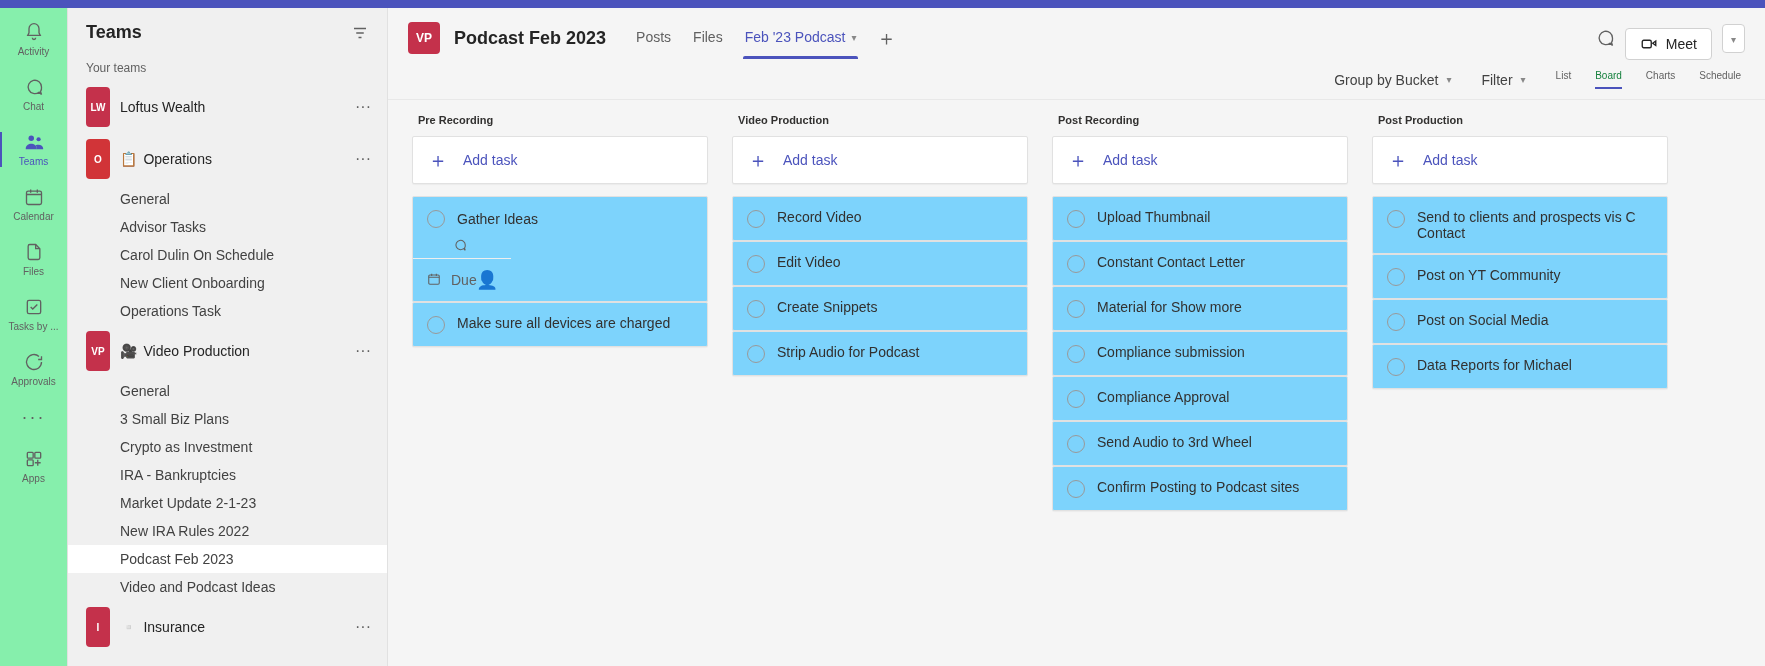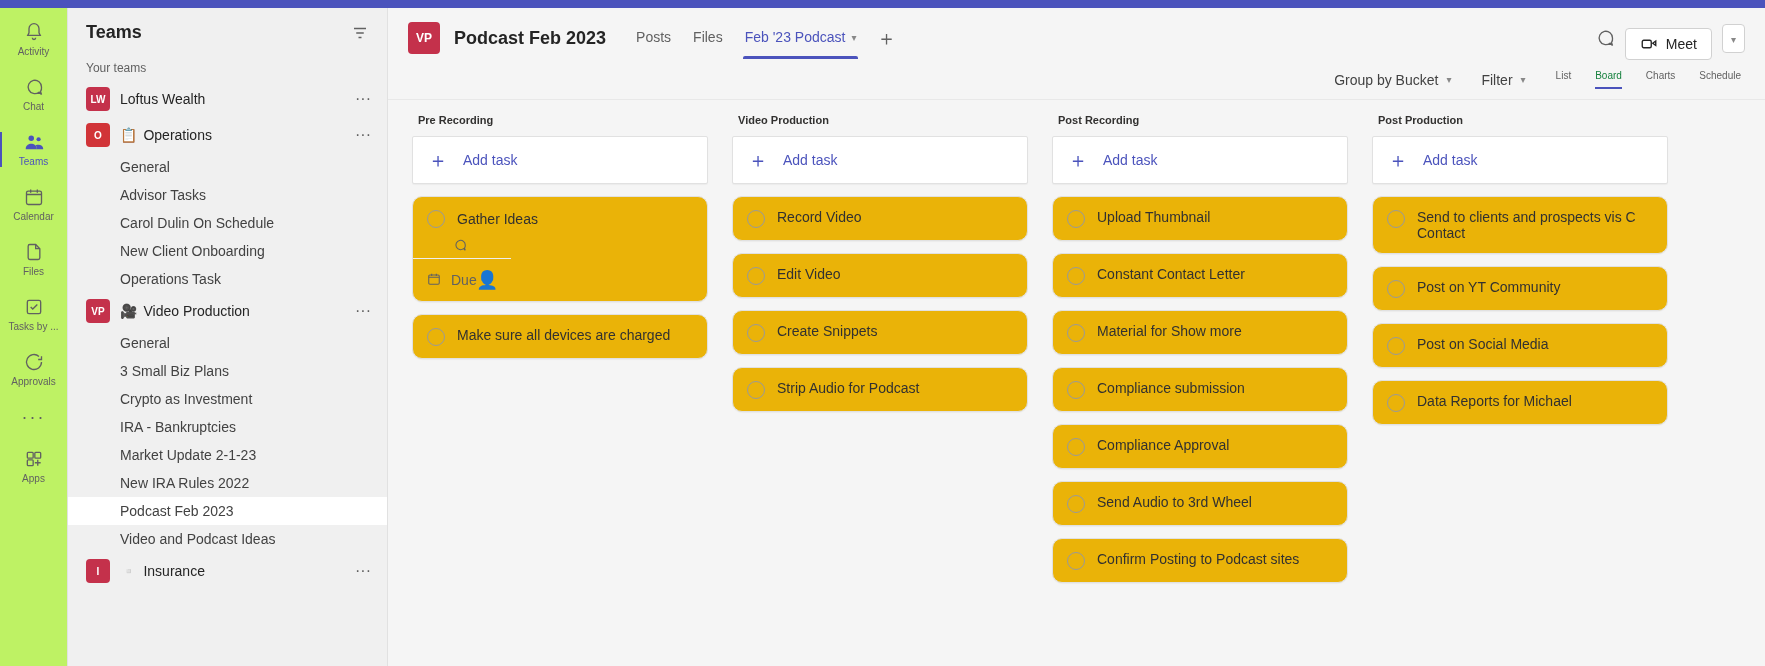--- a/index.html
+++ b/index.html
@@ -2,35 +2,35 @@
 <html><head>
 <meta charset="utf-8">
 <style>
   * { box-sizing: border-box; margin: 0; padding: 0; }
   body { font-family: "Segoe UI", -apple-system, sans-serif; font-size: 14px; color: #242424; background: #f5f5f5; overflow: hidden; }
   .app { display: flex; flex-direction: column; height: 100vh; }
   .topstrip { height: 8px; background: #4b53bc; width: 100%; }
   .body { display: flex; flex: 1; min-height: 0; }
 
   
-  .rail { width: 68px; background: #bef264; border-right: 1px solid #e1e1e1; display: flex; flex-direction: column; align-items: center; padding-top: 6px; gap: 4px; }
+  .rail { width: 68px; background: #86efac; border-right: 1px solid #e1e1e1; display: flex; flex-direction: column; align-items: center; padding-top: 6px; gap: 4px; }
   .rail-item { width: 100%; display: flex; flex-direction: column; align-items: center; justify-content: center; padding: 6px 0 8px; cursor: pointer; color: #616161; }
   .rail-item .ico { width: 24px; height: 24px; display:flex; align-items:center; justify-content:center; }
   .rail-item .lbl { font-size: 10px; margin-top: 2px; }
   .rail-item.active { color: #4b53bc; position: relative; }
   .rail-item.active::before { content:""; position:absolute; left:0; top:8px; bottom:8px; width:2px; background:#4b53bc; }
 
   
   .sidepanel { width: 320px; background: #f0f0f0; border-right: 1px solid #e1e1e1; display: flex; flex-direction: column; }
   .sp-header { display: flex; align-items: center; justify-content: space-between; padding: 14px 18px 10px; }
   .sp-title { font-size: 18px; font-weight: 700; }
   .sp-section { font-size: 12px; color: #616161; padding: 8px 18px 6px; }
   .team-row { display: flex; align-items: center; justify-content: space-between; padding: 6px 12px 6px 18px; cursor: pointer; }
   .team-left { display: flex; align-items: center; gap: 10px; }
-  .team-avatar { width: 24px; height: 24px; border-radius: 4px; display:flex; align-items:center; justify-content:center; font-size:10px; font-weight:600; color:#fff;text-align:center; }
+  .team-avatar { width: 24px; height: 40px; border-radius: 4px; display:flex; align-items:center; justify-content:center; font-size:10px; font-weight:600; color:#fff;text-align:center; }
   .av-red { background:#c4314b; }
   .av-ored { background:#d13438; }
   .team-name { font-size: 14px; color:#242424; display:flex; align-items:center; gap:6px;}
   .channel { padding: 6px 18px 6px 52px; font-size: 14px; color:#424242; cursor:pointer; }
   .channel.active { background:#fff; font-weight:400; }
   .more-dots { color:#616161; padding:0 4px; font-size:16px; line-height:1;}
   .filter-ico { color:#616161; }
 
   
   .main { flex:1; display:flex; flex-direction:column; min-width:0; }
@@ -54,21 +54,21 @@
   .pln-views { display:flex; gap:24px; }
   .pln-view { font-size:10px; color:#616161; cursor:pointer; padding-bottom:6px; }
   .pln-view.active { color:#15803d; border-bottom:2px solid #4b53bc; }
 
   
   .board { flex:1; display:flex; gap:24px; padding: 0 24px 24px; overflow-x:auto; background:#f5f5f5; border-top:1px solid #e8e8e8;}
   .bucket { width:296px; flex:0 0 296px; display:flex; flex-direction:column; }
   .bucket-title { font-size:11px; font-weight:600; color:#323130; padding:14px 6px 10px; }
   .addtask { background:#fff; border:1px solid #e1e1e1; border-radius:2px; padding:12px 14px; display:flex; align-items:center; gap:14px; color:#4b53bc; cursor:pointer; box-shadow:0 1px 1px rgba(0,0,0,0.04); margin-bottom:12px;}
   .addtask .plus { width:22px; height:22px; display:flex; align-items:center; justify-content:center; font-size:20px; }
-  .card { background:#eab308; border:1px solid #e1e1e1; border-radius:10px; padding:12px 14px; display:flex; align-items:flex-start; gap:12px; cursor:pointer; box-shadow:0 1px 1px rgba(0,0,0,0.04); margin-bottom:12px; color:#323130;}
+  .card { background:#7dd3fc; border:1px solid #e1e1e1; border-radius:2px; padding:12px 14px; display:flex; align-items:flex-start; gap:12px; cursor:pointer; box-shadow:0 1px 1px rgba(0,0,0,0.04); margin-bottom:0; color:#323130;}
   .circle { width:18px; height:18px; border:1.5px solid #999; border-radius:50%; flex:0 0 18px; margin-top:1px;}
   .card.expanded { flex-direction:column; gap:0; padding:0;}
   .card.expanded .row1 { display:flex; align-items:center; gap:12px; padding:12px 14px 6px;}
   .card.expanded .rowmeta { padding:4px 14px 6px 40px; color:#616161;}
   .card.expanded .rowdue { border-top:1px solid #eee; padding:10px 14px; display:flex; align-items:center; justify-content:space-between; color:#616161;}
   .dueleft { display:flex; align-items:flex-start; gap:10px;}
   .assignee { width:20px; font-size:18px; }
   .chev { font-size:10px; color:#888; }
   svg { display:block; }
 </style>

